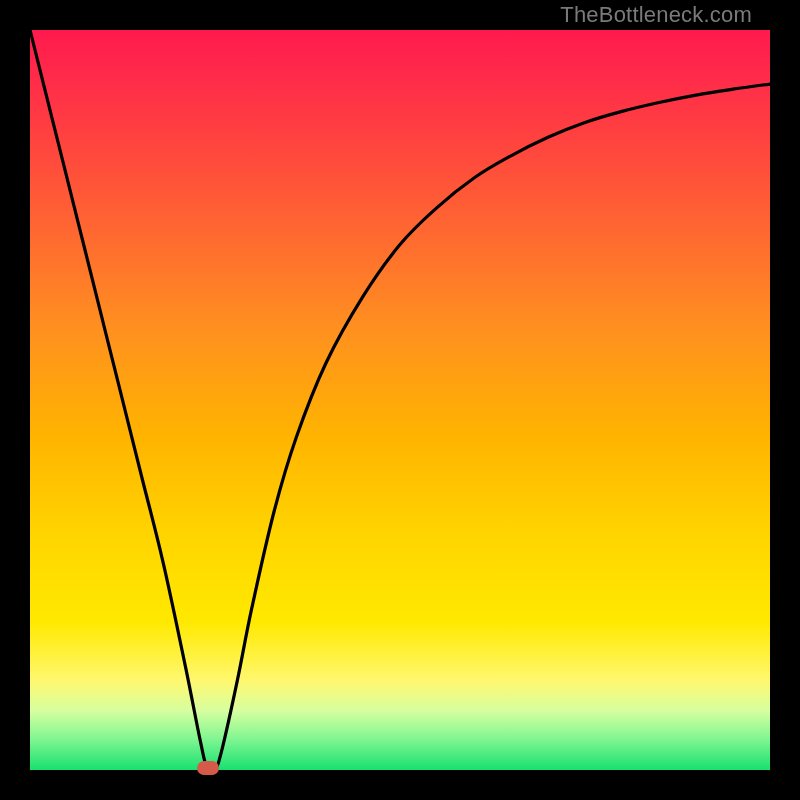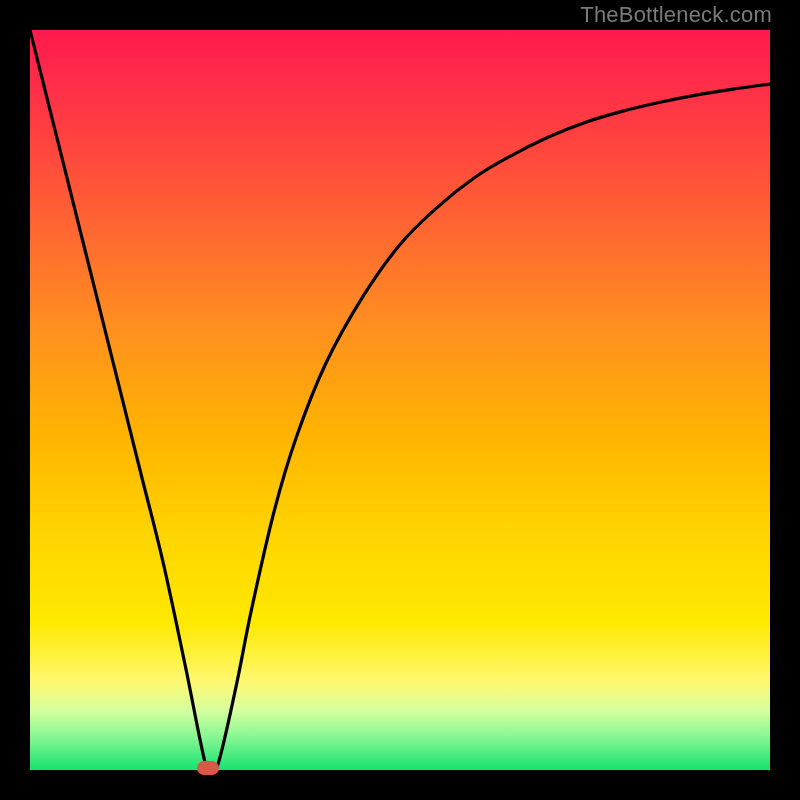--- a/index.html
+++ b/index.html
@@ -37,21 +37,21 @@
     position: absolute;
     left: 0;
     top: 0;
     width: 740px;
     height: 740px;
     pointer-events: none;
   }
   .watermark {
     position: absolute;
     top: 2px;
-    right: 28px;
+    right: 48px;
     color: #7a7a7a;
     font-size: 22px;
     letter-spacing: 0.2px;
     font-weight: 500;
   }
   .marker {
     position: absolute;
     width: 22px;
     height: 14px;
     background: #d65a4a;

